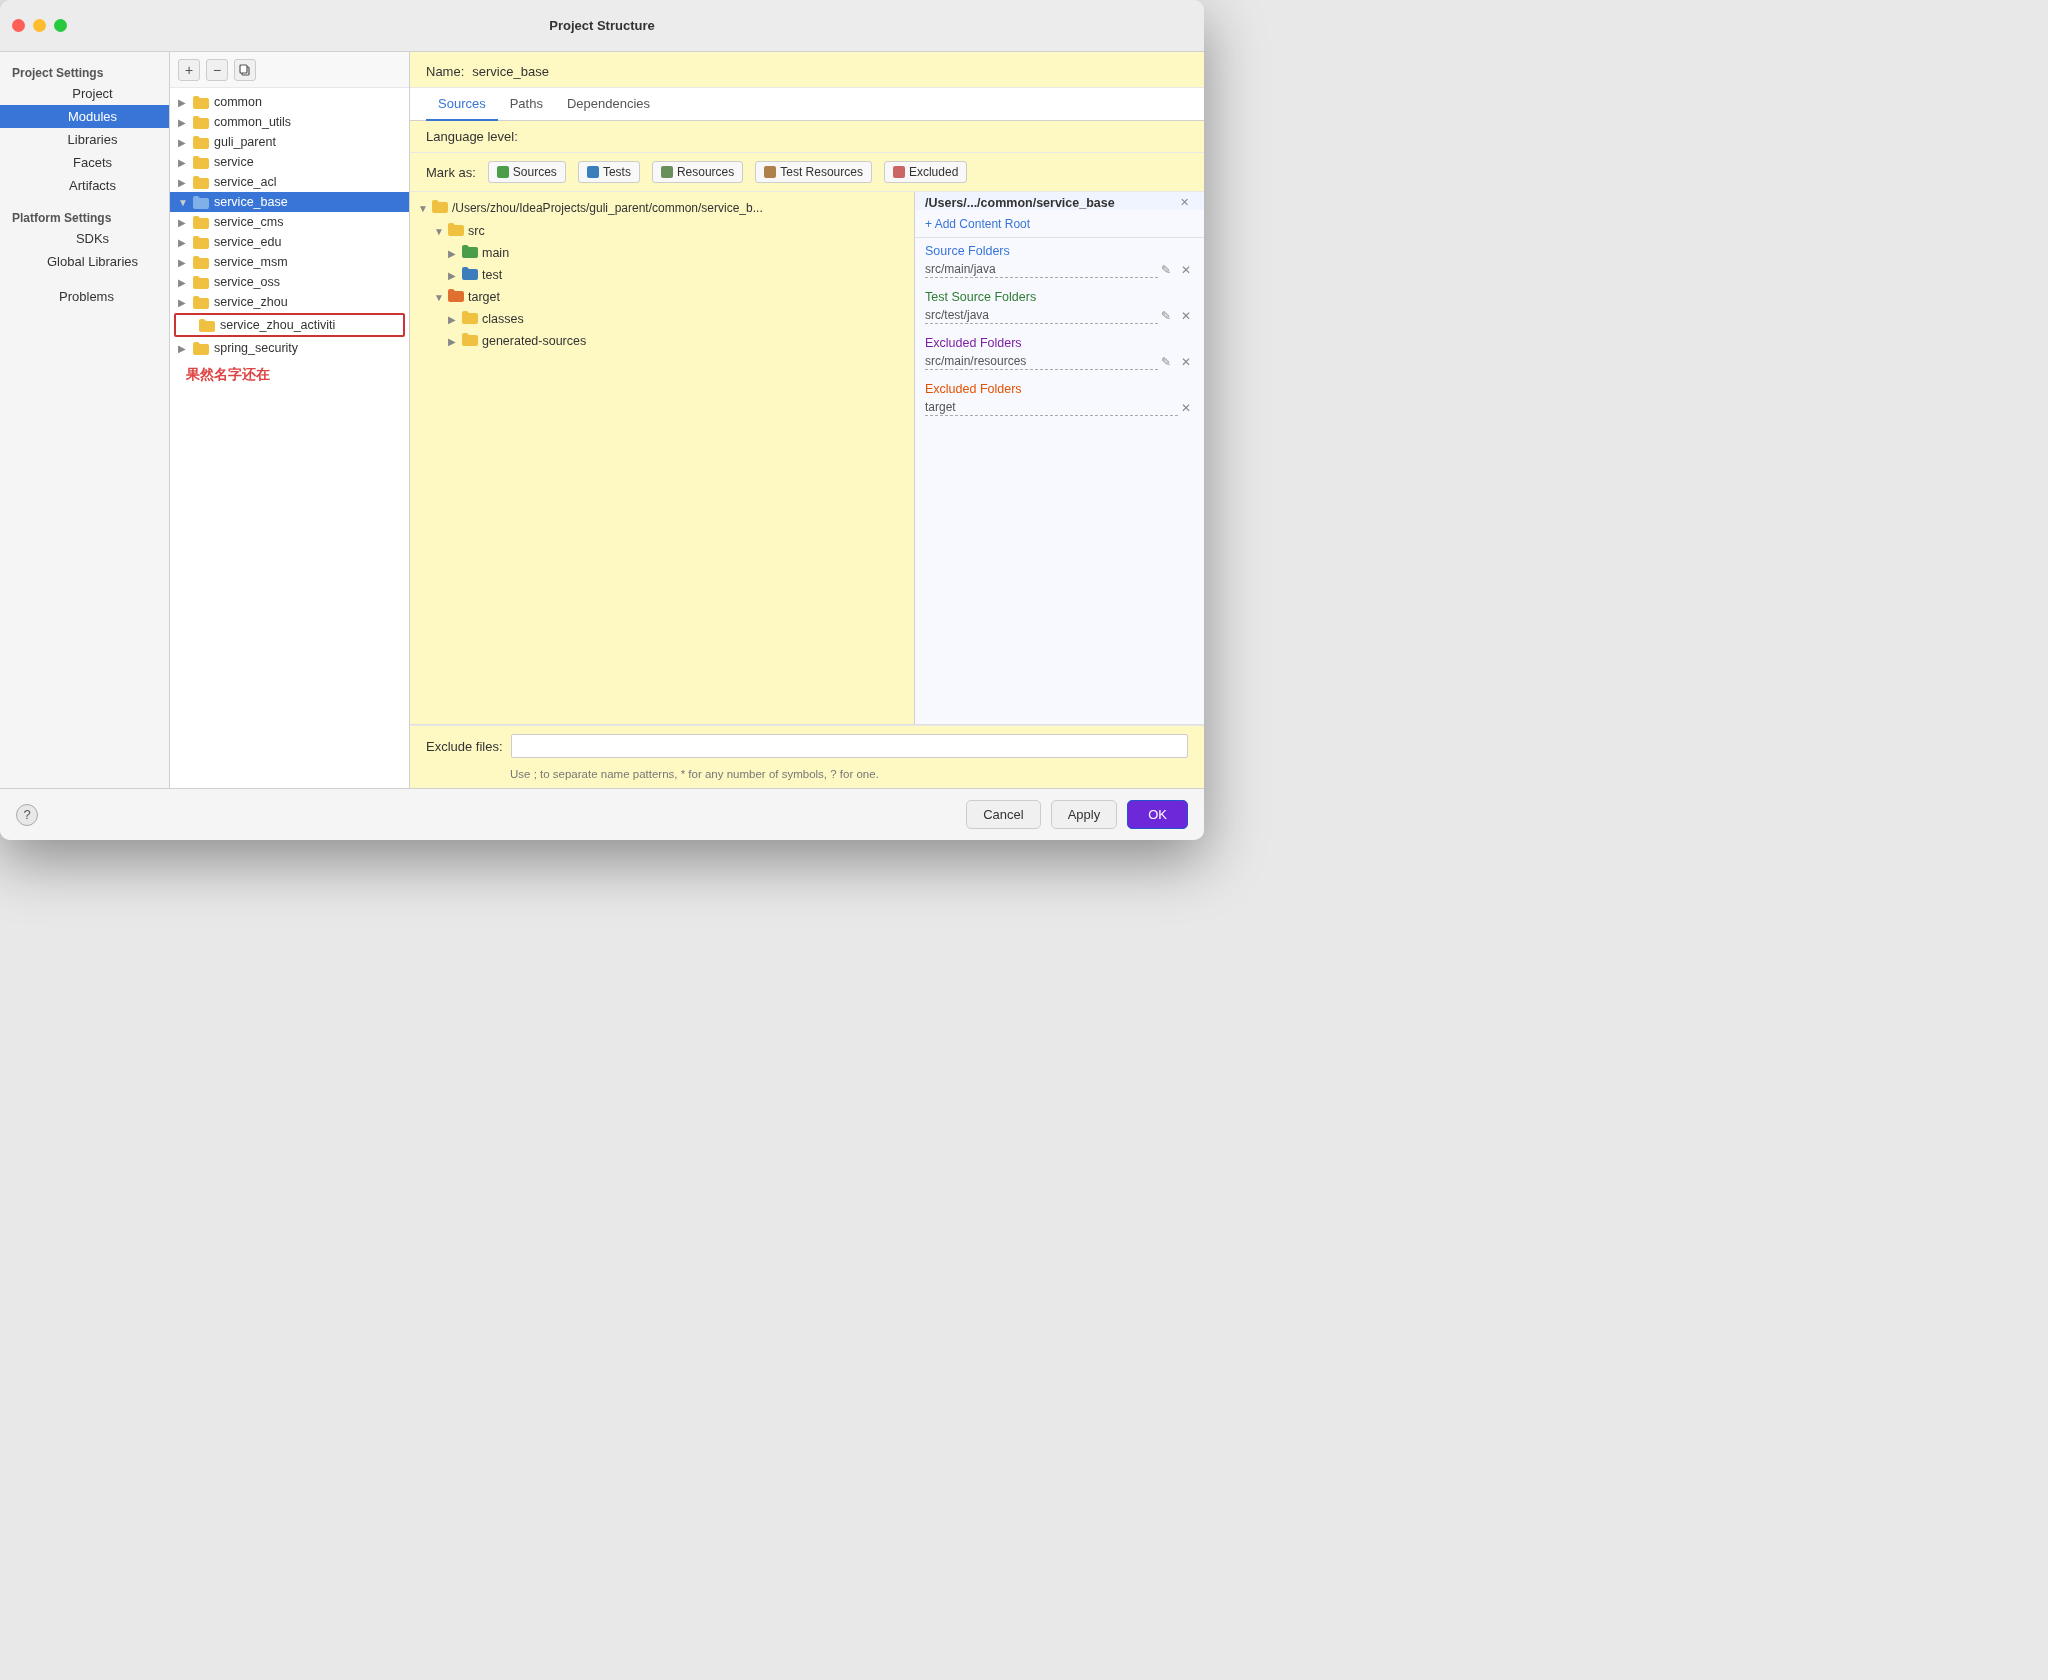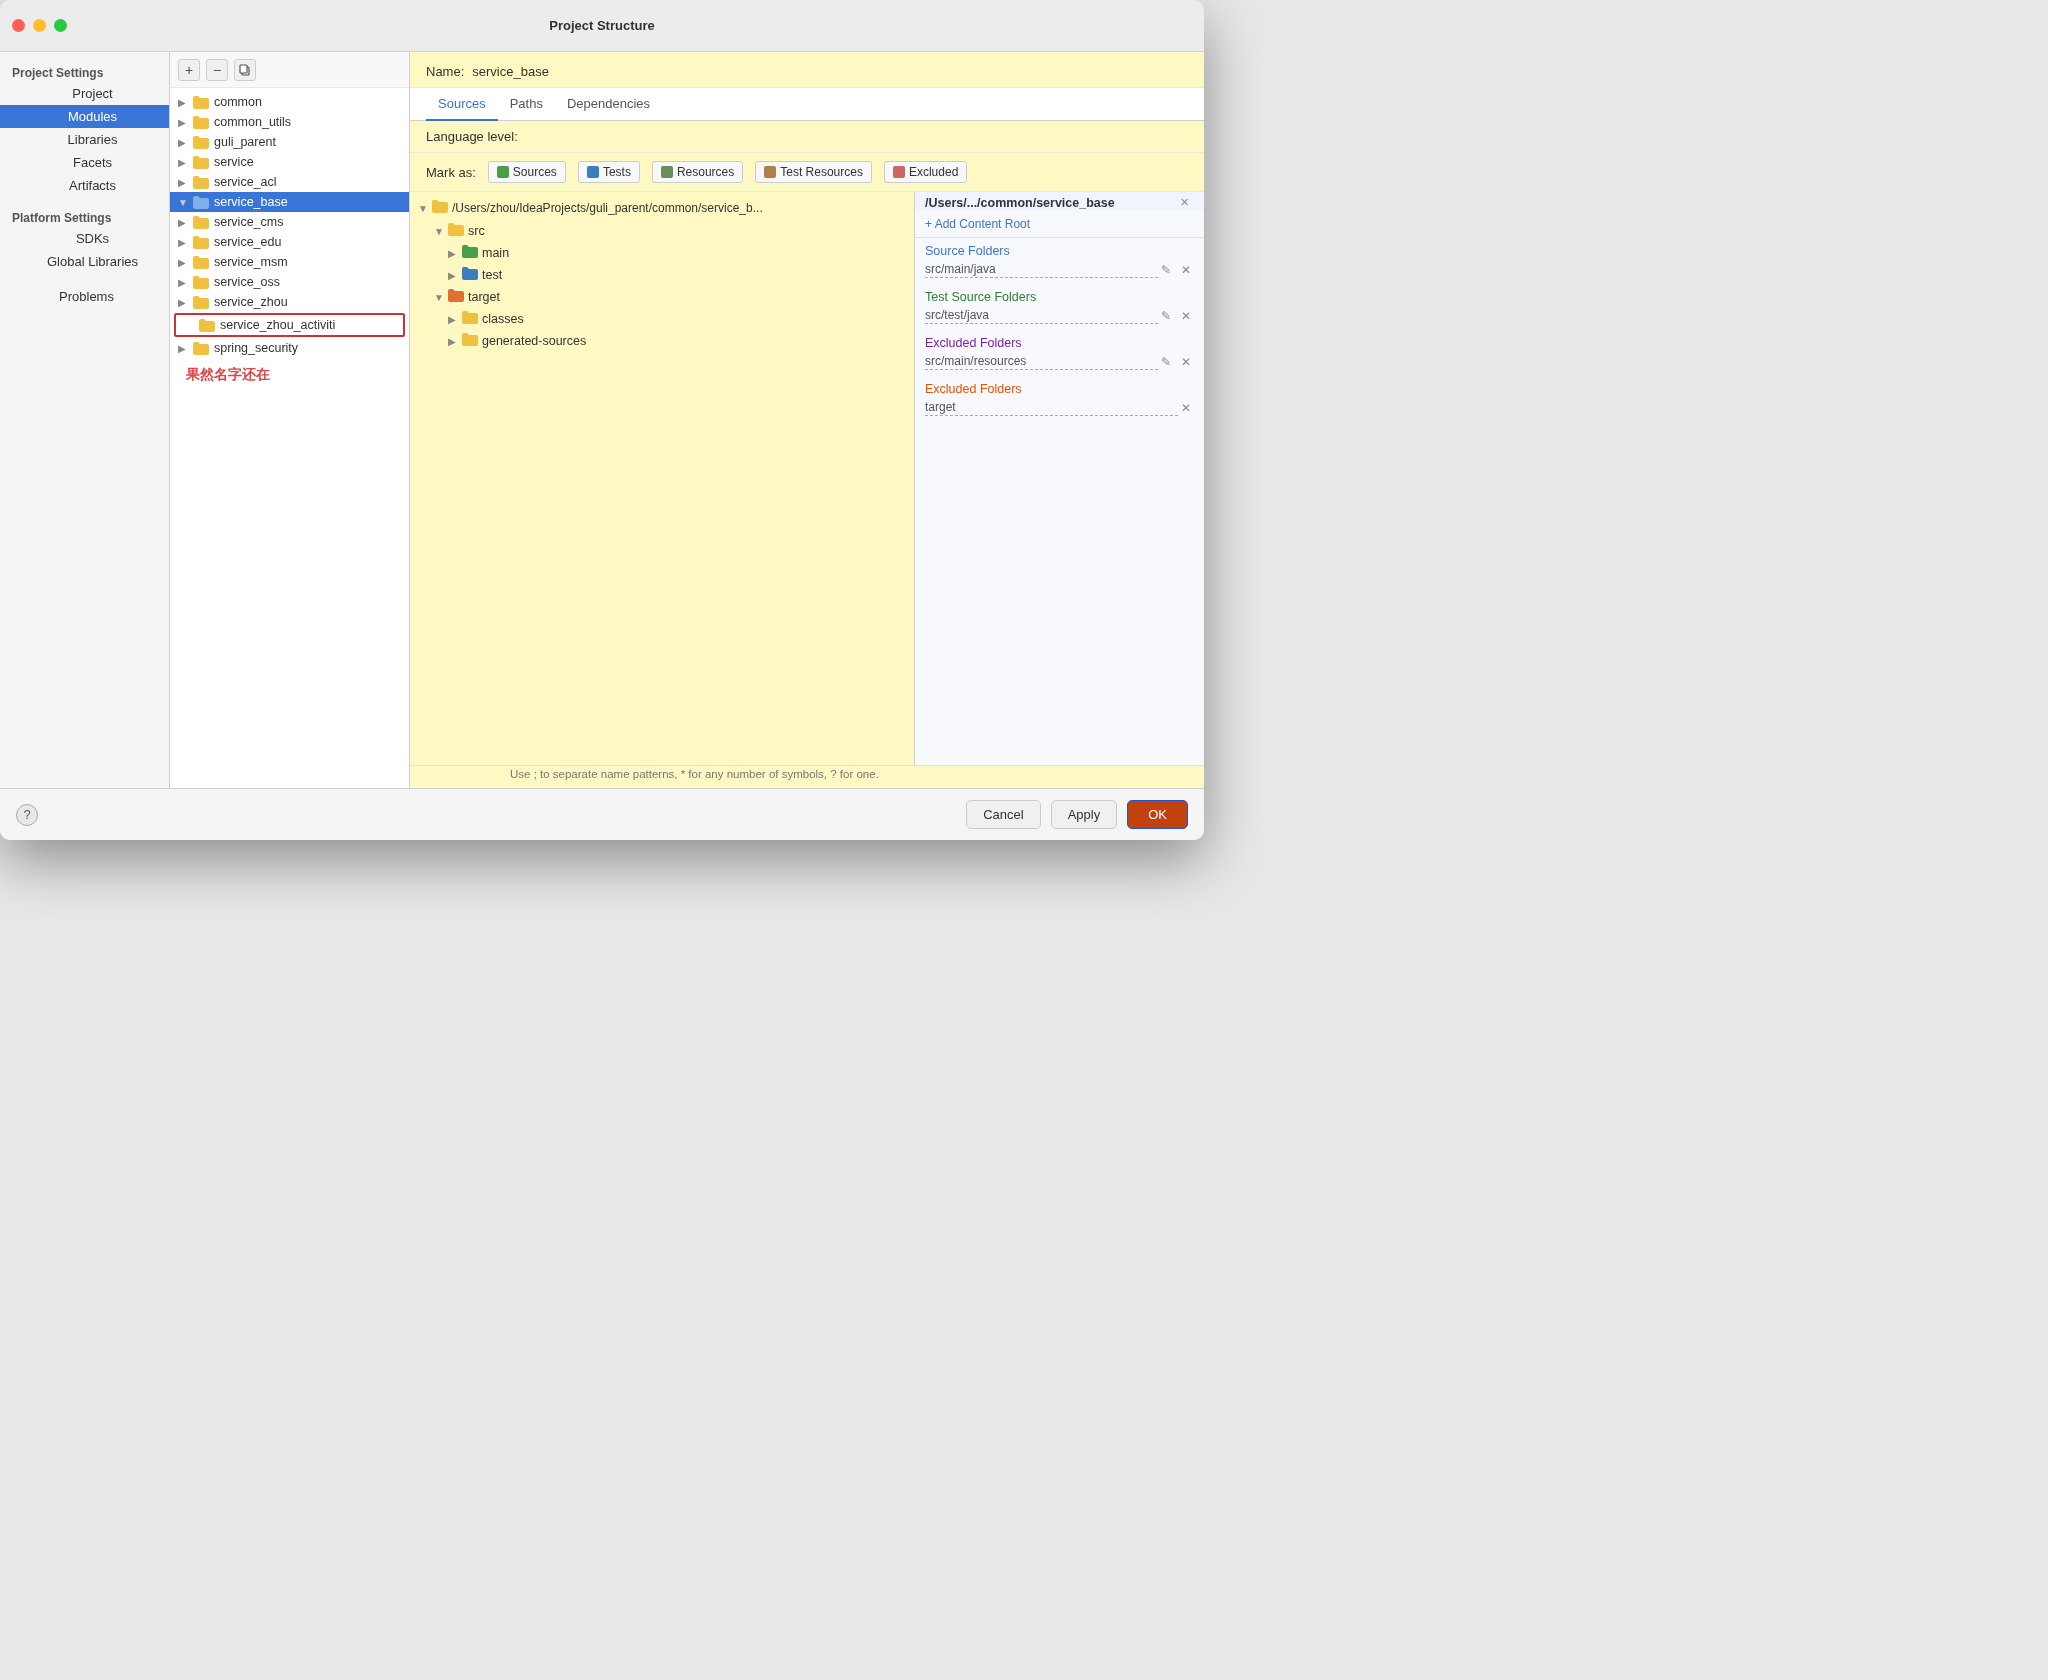--- a/index.html
+++ b/index.html
@@ -441,21 +441,21 @@
       border-radius: 5px;
       background: #f0f0f0;
       cursor: pointer;
       font-size: 13px;
       color: #333;
     }
     .btn-ok {
       padding: 6px 20px;
       border: 1px solid #2255cc;
       border-radius: 5px;
-      background: #c2410c;
+      background: #6d28d9;
       cursor: pointer;
       font-size: 13px;
       color: white;
       font-weight: 500;
     }
 
     .indent-1 { padding-left: 24px; }
     .indent-2 { padding-left: 38px; }
 
     .content-main {
@@ -800,20 +800,24 @@
           <div class="info-path">
             <span class="info-path-text">target</span>
             <div class="info-path-actions">
               <span class="info-icon-btn">✕</span>
             </div>
           </div>
         </div>
       </div>
 
       <div style="border-top: 1px solid #e0e0e0;">
+        <div class="exclude-row">
+          <span class="exclude-label">Exclude files:</span>
+          <input class="exclude-input" type="text" value="" style="">
+        </div>
         <div class="exclude-hint">Use ; to separate name patterns, * for any number of symbols, ? for one.</div>
       </div>
     </div>
   </div>
 </div>
 
 <div class="bottom-bar">
   <div class="bottom-left">
     <button class="help-btn">?</button>
   </div>

